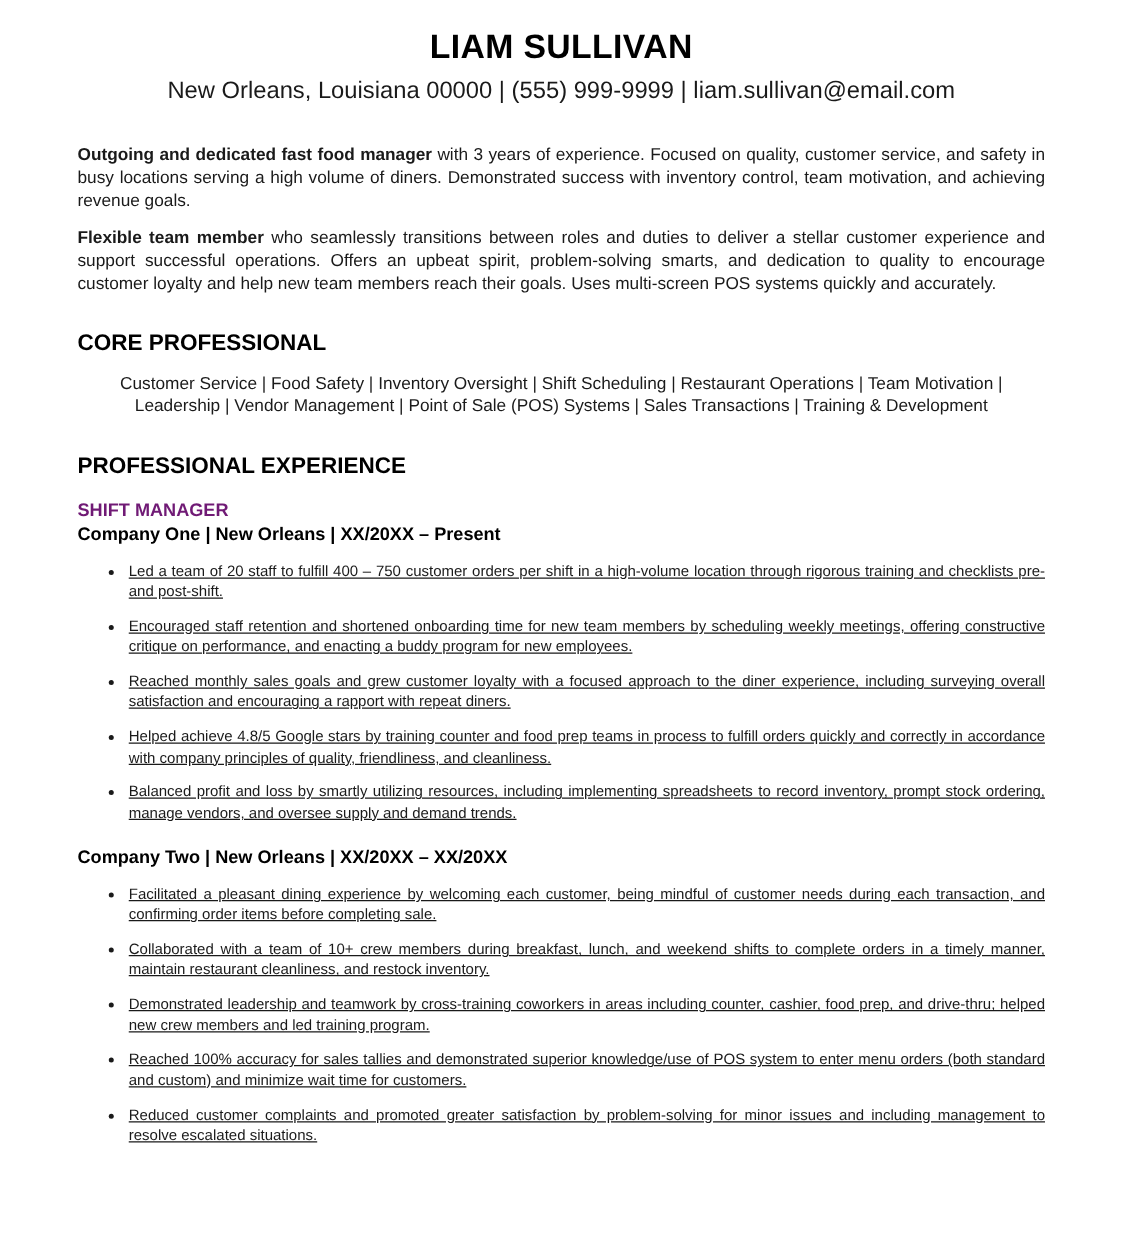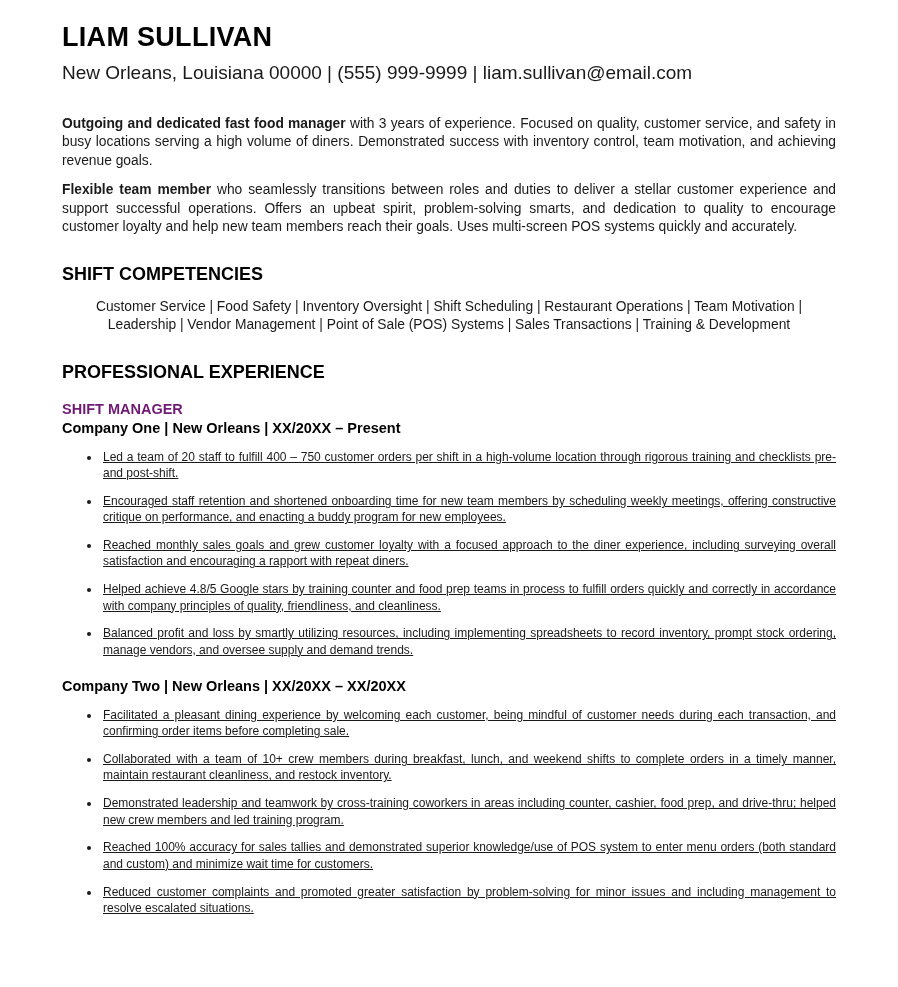--- a/index.html
+++ b/index.html
@@ -10,21 +10,21 @@
     color: #1a1a1a;
   }
   .page {
     width: 898px;
     min-height: 987px;
     padding: 22px 62px 36px 62px;
     background: #ffffff;
   }
 
   
-  .resume-header { }
+  .resume-header { text-align: center; }
   .candidate-name {
     font-size: 27px;
     font-weight: 700;
     letter-spacing: 0.3px;
     color: #000000;
   }
   .contact-line {
     margin-top: 9px;
     font-size: 19px;
     color: #1a1a1a;
@@ -96,21 +96,21 @@
     <h1 class="candidate-name">LIAM SULLIVAN</h1>
     <p class="contact-line">New Orleans, Louisiana 00000 | (555) 999-9999 | liam.sullivan@email.com</p>
   </header>
 
   <section class="summary">
     <p><strong>Outgoing and dedicated fast food manager</strong><span> with 3 years of experience. Focused on quality, customer service, and safety in busy locations serving a high volume of diners. Demonstrated success with inventory control, team motivation, and achieving revenue goals.</span></p>
     <p><strong>Flexible team member</strong><span> who seamlessly transitions between roles and duties to deliver a stellar customer experience and support successful operations. Offers an upbeat spirit, problem-solving smarts, and dedication to quality to encourage customer loyalty and help new team members reach their goals. Uses multi-screen POS systems quickly and accurately.</span></p>
   </section>
 
   <section class="core-competencies">
-    <h2 class="section-heading">SHIFT COMPETENCIES</h2>
+    <h2 class="section-heading">CORE PROFESSIONAL</h2>
     <p class="competencies">Customer Service | Food Safety | Inventory Oversight | Shift Scheduling | Restaurant Operations | Team Motivation | Leadership | Vendor Management | Point of Sale (POS) Systems | Sales Transactions | Training &amp; Development</p>
   </section>
 
   <section class="experience">
     <h2 class="section-heading">PROFESSIONAL EXPERIENCE</h2>
 
     <div class="job">
       <h3 class="job-title">SHIFT MANAGER</h3>
       <h4 class="job-meta">Company One | New Orleans | XX/20XX – Present</h4>
       <ul>

